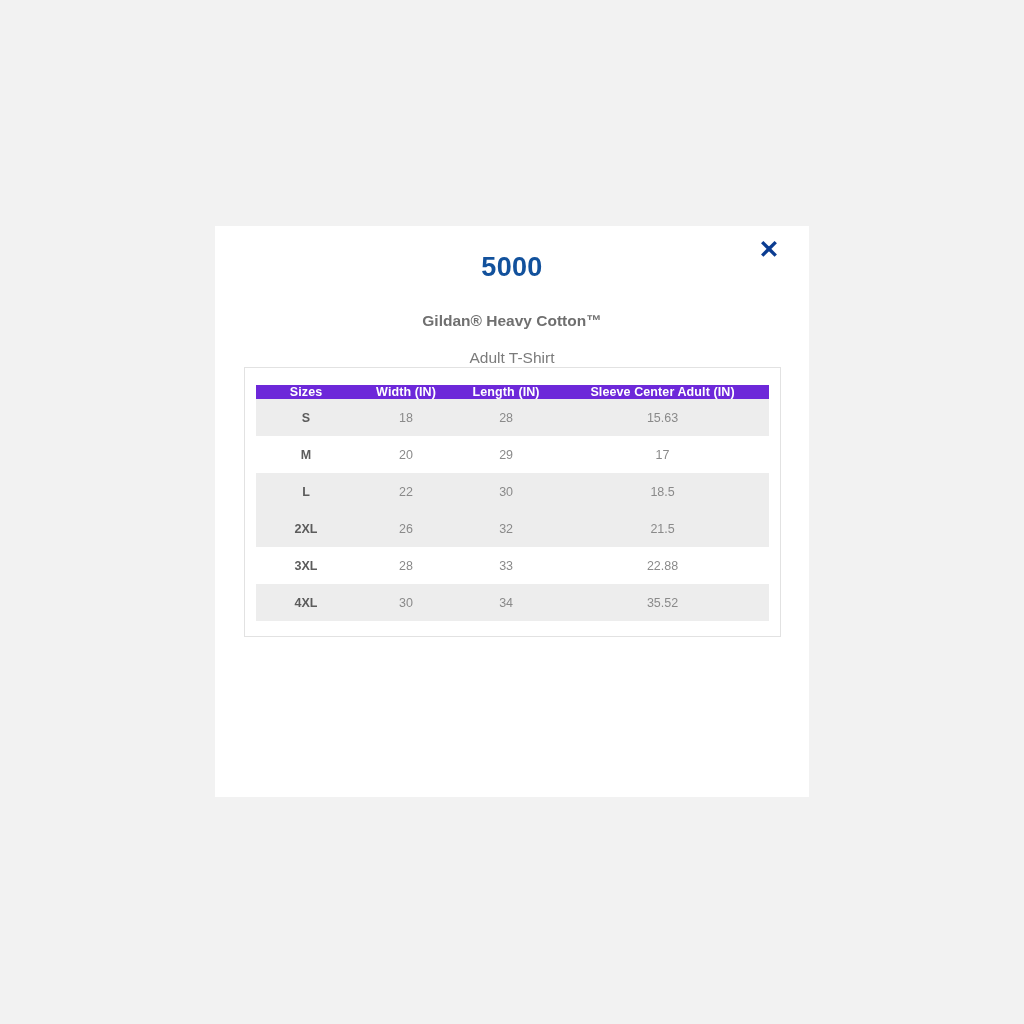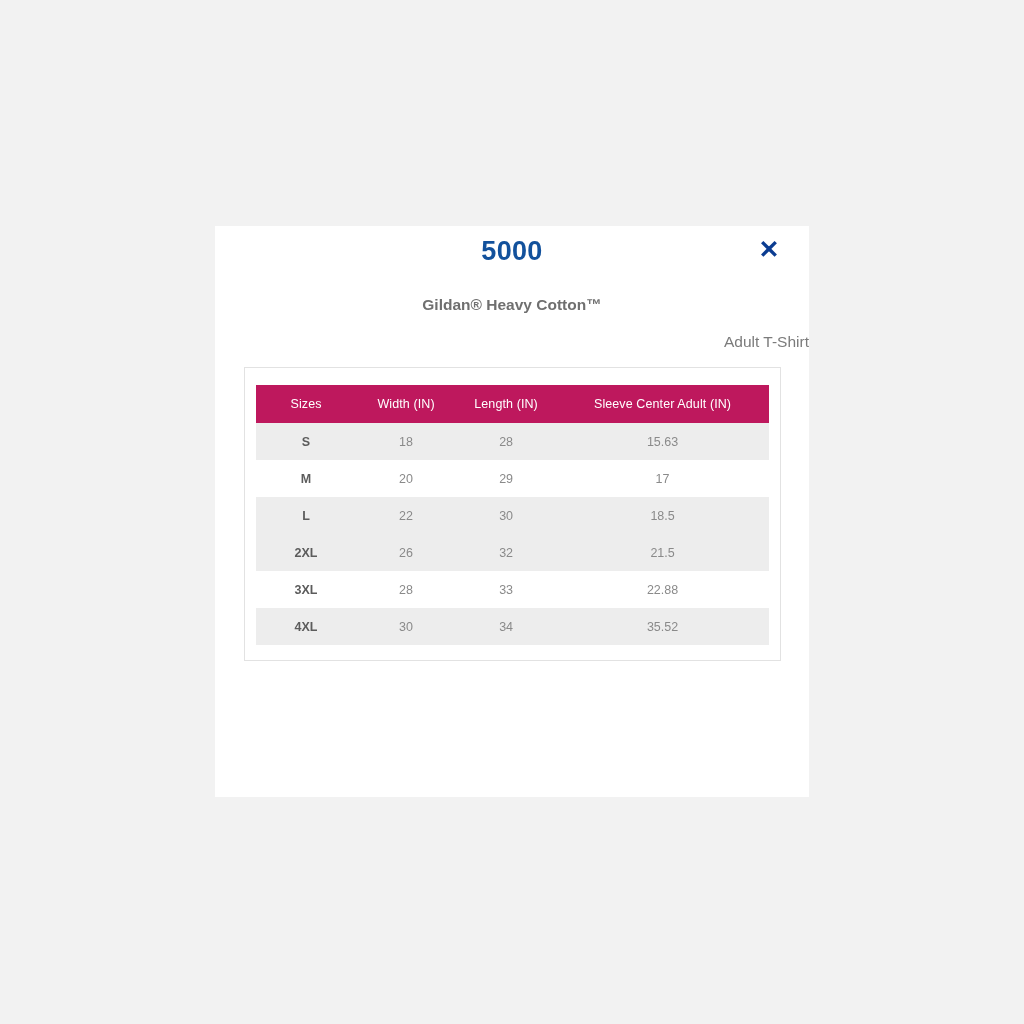--- a/index.html
+++ b/index.html
@@ -43,34 +43,34 @@
     cursor: pointer;
     padding: 0;
     font-family: "Liberation Sans", sans-serif;
   }
   .product-code {
     text-align: center;
     color: #12519c;
     font-size: 27px;
     font-weight: bold;
     letter-spacing: 0.3px;
-    margin: 0;
+    margin: 16px;
     padding-top: 10px;
   }
   .product-name {
     text-align: center;
     color: #6f6f6f;
     font-size: 15.5px;
     font-weight: bold;
     margin: 16px;
     padding-top: 12px;
     line-height: 1.35;
   }
   .product-sub {
-    text-align: right;
+    text-align: center;
     color: #7b7b7b;
     font-size: 15.5px;
     font-weight: normal;
     margin: 0;
     line-height: 1.35;
   }
   .section-title {
     text-align: center;
     color: #12519c;
     font-size: 18px;
@@ -87,25 +87,25 @@
     box-sizing: border-box;
     padding: 17px 11px 15px 11px;
     background: #fff;
   }
   table.size-table {
     width: 100%;
     border-collapse: collapse;
     table-layout: fixed;
   }
   table.size-table thead th {
-    background: #be185d;
+    background: #6d28d9;
     color: #ffffff;
     font-size: 12.5px;
-    font-weight: normal;
-    padding: 12px 2px;
+    font-weight: bold;
+    padding: 0 2px;
     text-align: center;
     letter-spacing: 0.1px;
   }
   table.size-table tbody td {
     font-size: 12.5px;
     color: #8a8a8a;
     text-align: center;
     padding: 11.5px 2px;
   }
   table.size-table tbody td.size-cell {

